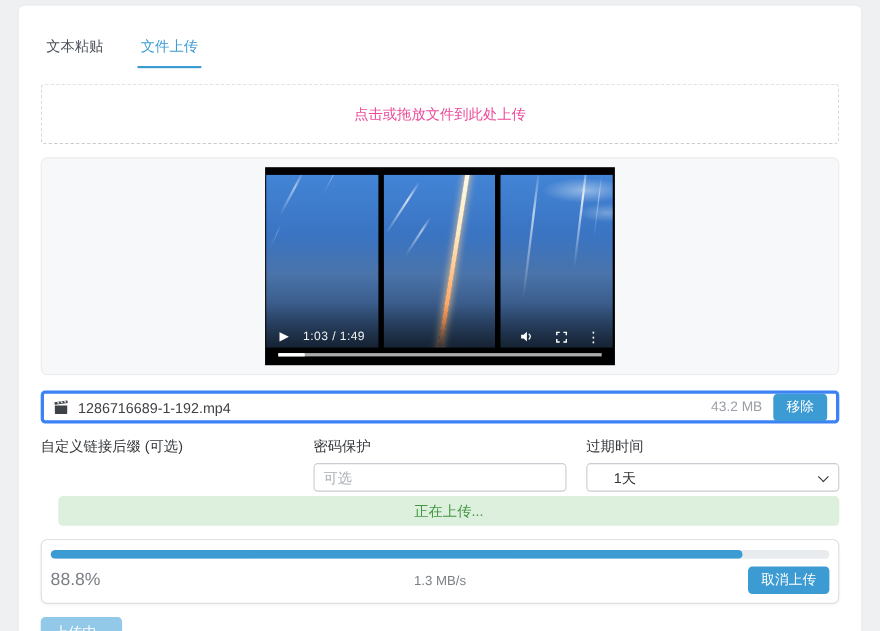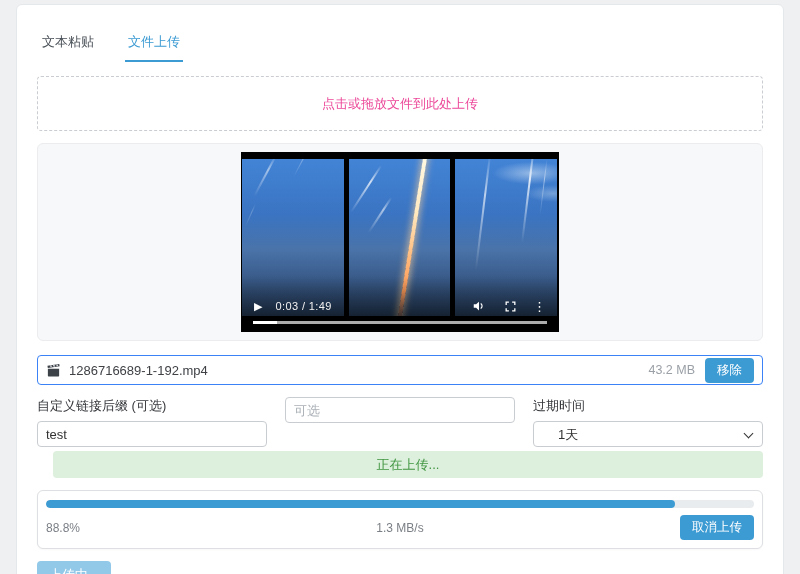--- a/index.html
+++ b/index.html
@@ -63,21 +63,21 @@
   .play-btn { font-size:11px; color:#fff; cursor:pointer; line-height:1; }
   .time-label { font-size:11px; color:#f1f1f1; margin-left:13px; letter-spacing:.4px; }
   .ctrl-spacer { flex:1; }
   .ctrl-icon { margin-left:18px; cursor:pointer; display:flex; align-items:center; }
   .kebab { font-size:13px; color:#fff; cursor:pointer; margin-left:16px; line-height:1; }
   .seek { position:absolute; left:12px; right:12px; bottom:8px; height:3px;
     background:rgba(230,230,230,.75); z-index:2; cursor:pointer; }
   .seek-fill { height:100%; background:#fff; }
 
   
-  .file-row { border:1px solid #3b82f6; border-radius:4px; height:30px;
+  .file-row { border:3px solid #3b82f6; border-radius:4px; height:30px;
     display:flex; align-items:center; padding:0 8px; margin-bottom:12px; background:#fff; }
   .file-ico { display:flex; align-items:center; margin-right:8px; }
   .file-name { font-size:13px; color:#3f4145; flex:1; }
   .file-size { font-size:12.5px; color:#9aa0a6; margin-right:10px; }
   .btn { background:#3d9bd3; color:#fff; border:none; border-radius:4px;
     font-size:12.5px; padding:4px 12px; cursor:pointer; font-family:Liberation Mono, monospace; }
 
   
   .form-grid { display:grid; grid-template-columns:1fr 1fr 1fr; gap:18px; margin-bottom:4px; }
   .field label { display:block; font-size:13px; color:#35373b; margin-bottom:6px; }
@@ -93,21 +93,21 @@
   
   .alert { background:#ddefdd; color:#419641; border-radius:4px; height:27px;
     display:flex; align-items:center; justify-content:center; font-size:13px; margin-bottom:12px;margin-left:16px; }
 
   
   .progress-card { border:1px solid #dddfe2; border-radius:6px; background:#fff;
     padding:9px 8px 8px; margin-bottom:12px; box-shadow:0 1px 2px rgba(0,0,0,.03); }
   .track { height:8px; background:#e9ecef; border-radius:4px; overflow:hidden; margin-bottom:7px; }
   .fill { height:100%; background:#3d9bd3; border-radius:4px; }
   .prog-info { position:relative; display:flex; align-items:center; min-height:25px; }
-  .pct { font-size:12px; color:#7a7f85; }
+  .pct { font-size:16px; color:#7a7f85; }
   .speed { position:absolute; left:50%; transform:translateX(-50%); font-size:12px; color:#7a7f85; }
   .prog-spacer { flex:1; }
 
   
   .submit-btn { background:#92c8e8; color:#fff; border:none; border-radius:4px;
     font-size:13px; padding:5px 12px; font-family:inherit; cursor:default; }
 </style>
 </head>
 <body>
 
@@ -140,21 +140,21 @@
       <div class="panel p3">
         <i class="streak"></i>
         <i class="streak"></i>
         <i class="streak"></i>
       </div>
 
       <div class="controls-shade"></div>
 
       <div class="controls-row">
         <span class="play-btn">▶</span>
-        <span class="time-label">0:03 / 1:49</span>
+        <span class="time-label">1:03 / 1:49</span>
         <span class="ctrl-spacer"></span>
         <span class="ctrl-icon">
           <svg width="14" height="14" viewBox="0 0 24 24">
             <path fill="#fff" d="M3 9v6h4l5 4.5V4.5L7 9H3z"></path>
             <path d="M15.5 8.2a5 5 0 0 1 0 7.6" stroke="#fff" stroke-width="2" fill="none" stroke-linecap="round"></path>
           </svg>
         </span>
         <span class="ctrl-icon">
           <svg width="13" height="13" viewBox="0 0 24 24" fill="none" stroke="#fff" stroke-width="2.4">
             <path d="M4 9V4h5M15 4h5v5M20 15v5h-5M9 20H4v-5"></path>
@@ -179,23 +179,23 @@
     </span>
     <span class="file-name">1286716689-1-192.mp4</span>
     <span class="file-size">43.2 MB</span>
     <button class="btn">移除</button>
   </div>
 
   
   <div class="form-grid">
     <div class="field">
       <label>自定义链接后缀 (可选)</label>
-      <input type="text" value="test" style="">
     </div>
     <div class="field">
+      <label>密码保护</label>
       <input type="text" placeholder="可选" style="">
     </div>
     <div class="field">
       <label>过期时间</label>
       <div class="select-wrap">
         <select>
           <option>1天</option>
         </select>
         <span class="chev"></span>
       </div>

